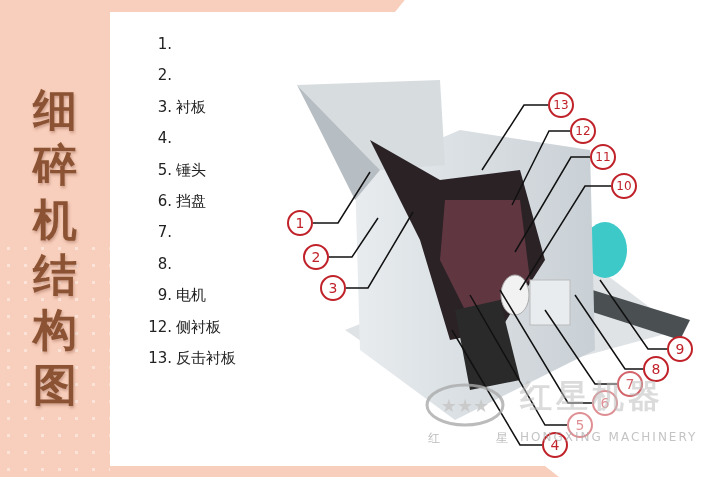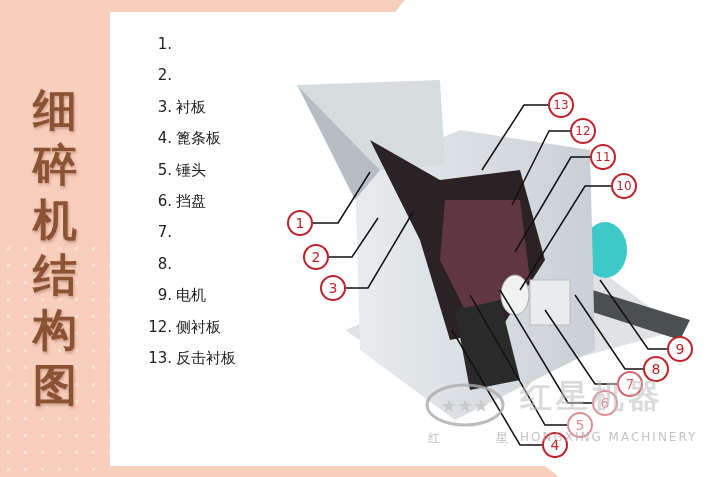--- a/index.html
+++ b/index.html
@@ -47,21 +47,20 @@
     </div>
   <div class="row">
       <span class="num">2.</span>
     </div>
   <div class="row">
       <span class="num">3.</span>
       <span>衬板</span>
     </div>
   <div class="row">
       <span class="num">4.</span>
-      <span>篦条板</span>
     </div>
   <div class="row">
       <span class="num">5.</span>
       <span>锤头</span>
     </div>
   <div class="row">
       <span class="num">6.</span>
       <span>挡盘</span>
     </div>
   <div class="row">

